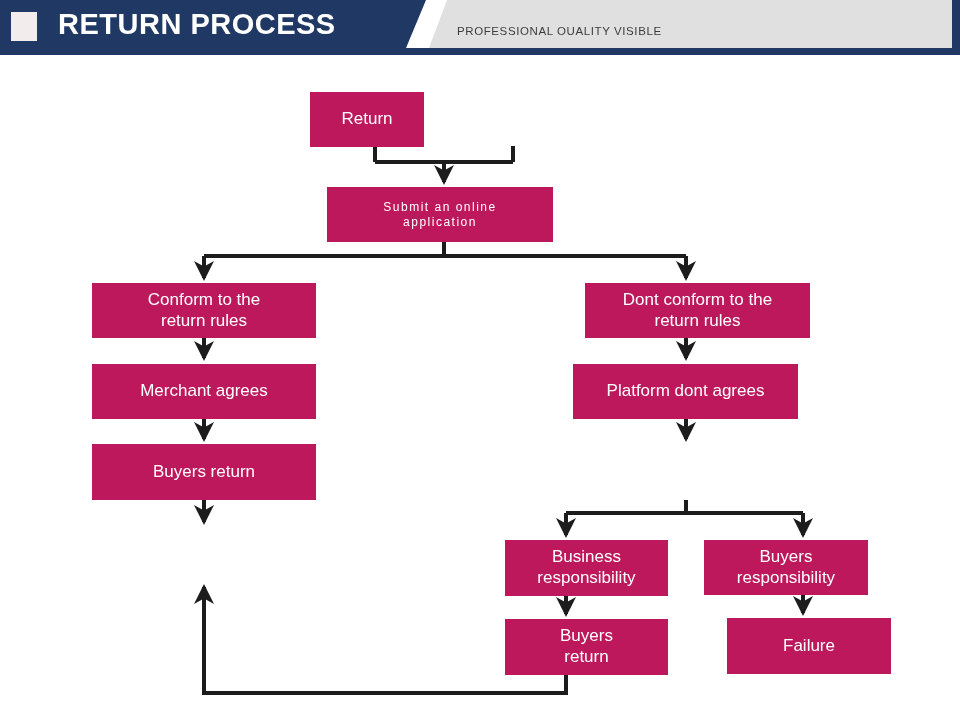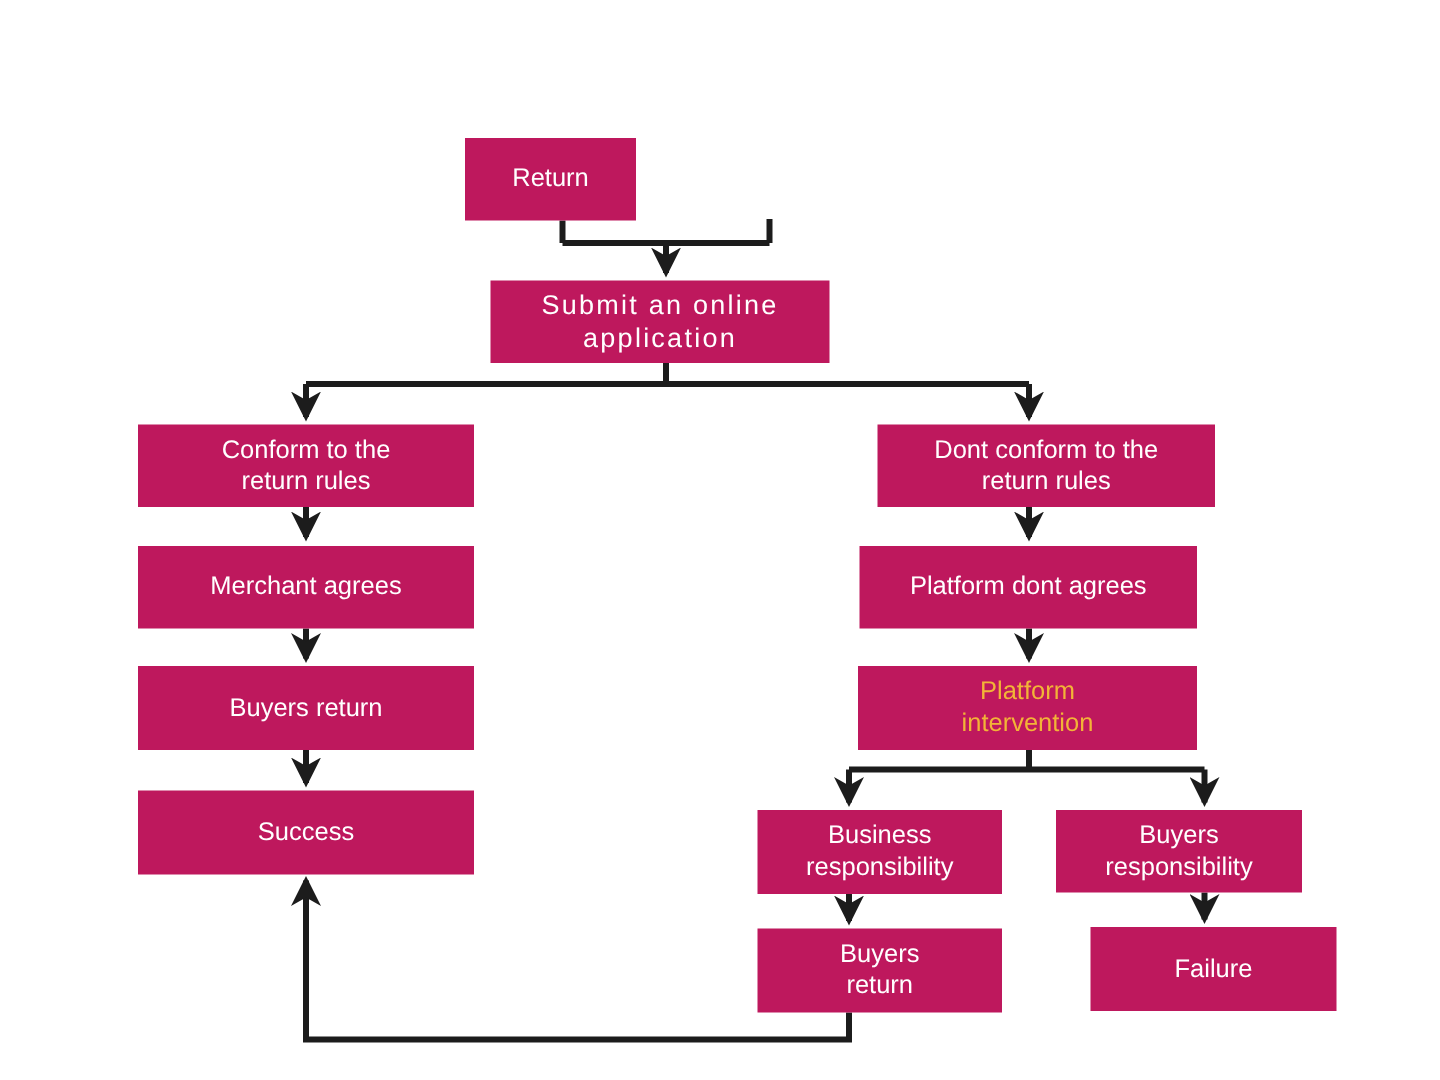--- a/index.html
+++ b/index.html
@@ -28,38 +28,47 @@
   #connectors{position:absolute;left:0;top:0;width:960px;height:720px;}
 
   
   .node{
     position:absolute;background:#be185d;color:#ffffff;
     display:flex;align-items:center;justify-content:center;
     text-align:center;white-space:pre-line;font-size:17px;line-height:1.22;
   }
   #n-return            {left:310px;top:92px; width:114px;height:55px;}
   #n-exchanges         {left:457px;top:92px; width:113px;height:54px;}
-  #n-submit            {left:327px;top:187px;width:226px;height:55px;font-size:18px;letter-spacing:1.5px;}
+  #n-submit            {left:327px;top:187px;width:226px;height:55px;font-size:12px;letter-spacing:1.5px;}
   #n-conform           {left:92px; top:283px;width:224px;height:55px;}
   #n-merchant-agrees   {left:92px; top:364px;width:224px;height:55px;}
   #n-buyers-return-left{left:92px; top:444px;width:224px;height:56px;}
   #n-success           {left:92px; top:527px;width:224px;height:56px;}
   #n-dont-conform      {left:573px;top:283px;width:225px;height:55px;margin-left:12px;}
   #n-merchant-dont     {left:573px;top:364px;width:225px;height:55px;}
   #n-platform          {left:572px;top:444px;width:226px;height:56px;color:#F2B437;}
   #n-business-resp     {left:505px;top:540px;width:163px;height:56px;}
   #n-buyers-resp       {left:704px;top:540px;width:164px;height:55px;}
   #n-buyers-return-bot {left:505px;top:619px;width:163px;height:56px;}
   #n-failure           {left:704px;top:618px;width:164px;height:56px;margin-left:23px;}
 </style>
 </head>
 <body>
 
 <div id="slide">
 
+  <div id="header">
+    <div id="header-navy"></div>
+    <div id="header-gray"></div>
+    <div id="header-band"></div>
+    <div id="header-right-strip"></div>
+    <div id="title-square"></div>
+    <div id="slide-title">RETURN PROCESS</div>
+    <div id="slide-subtitle">PROFESSIONAL OUALITY VISIBLE</div>
+  </div>
 
   <svg id="connectors" width="960" height="720" viewBox="0 0 960 720" fill="none" stroke="#1C1C1C" stroke-width="4">
     <defs>
       <marker id="ah" viewBox="0 0 10 10" refX="8.5" refY="5" markerWidth="5" markerHeight="5" orient="auto">
         <path d="M0 0 L10 5 L0 10 L2.8 5 Z" fill="#1C1C1C" stroke="none"></path>
       </marker>
     </defs>
 
     <path d="M375 147 V162"></path>
     <path d="M513 146 V162"></path>
@@ -88,26 +97,23 @@
     <path d="M566 675 L566 693 L204 693 L204 587" marker-end="url(#ah)"></path>
   </svg>
 
   <div class="node" id="n-return">Return</div>
   <div class="node" id="n-submit">Submit an online
 application</div>
   <div class="node" id="n-conform">Conform to the
 return rules</div>
   <div class="node" id="n-merchant-agrees">Merchant agrees</div>
   <div class="node" id="n-buyers-return-left">Buyers return</div>
-  <div class="node" id="n-success">Success</div>
   <div class="node" id="n-dont-conform">Dont conform to the
 return rules</div>
   <div class="node" id="n-merchant-dont">Platform dont agrees</div>
-  <div class="node" id="n-platform">Platform
-intervention</div>
   <div class="node" id="n-business-resp">Business
 responsibility</div>
   <div class="node" id="n-buyers-resp">Buyers
 responsibility</div>
   <div class="node" id="n-buyers-return-bot">Buyers
 return</div>
   <div class="node" id="n-failure">Failure</div>
 
 </div>
 

